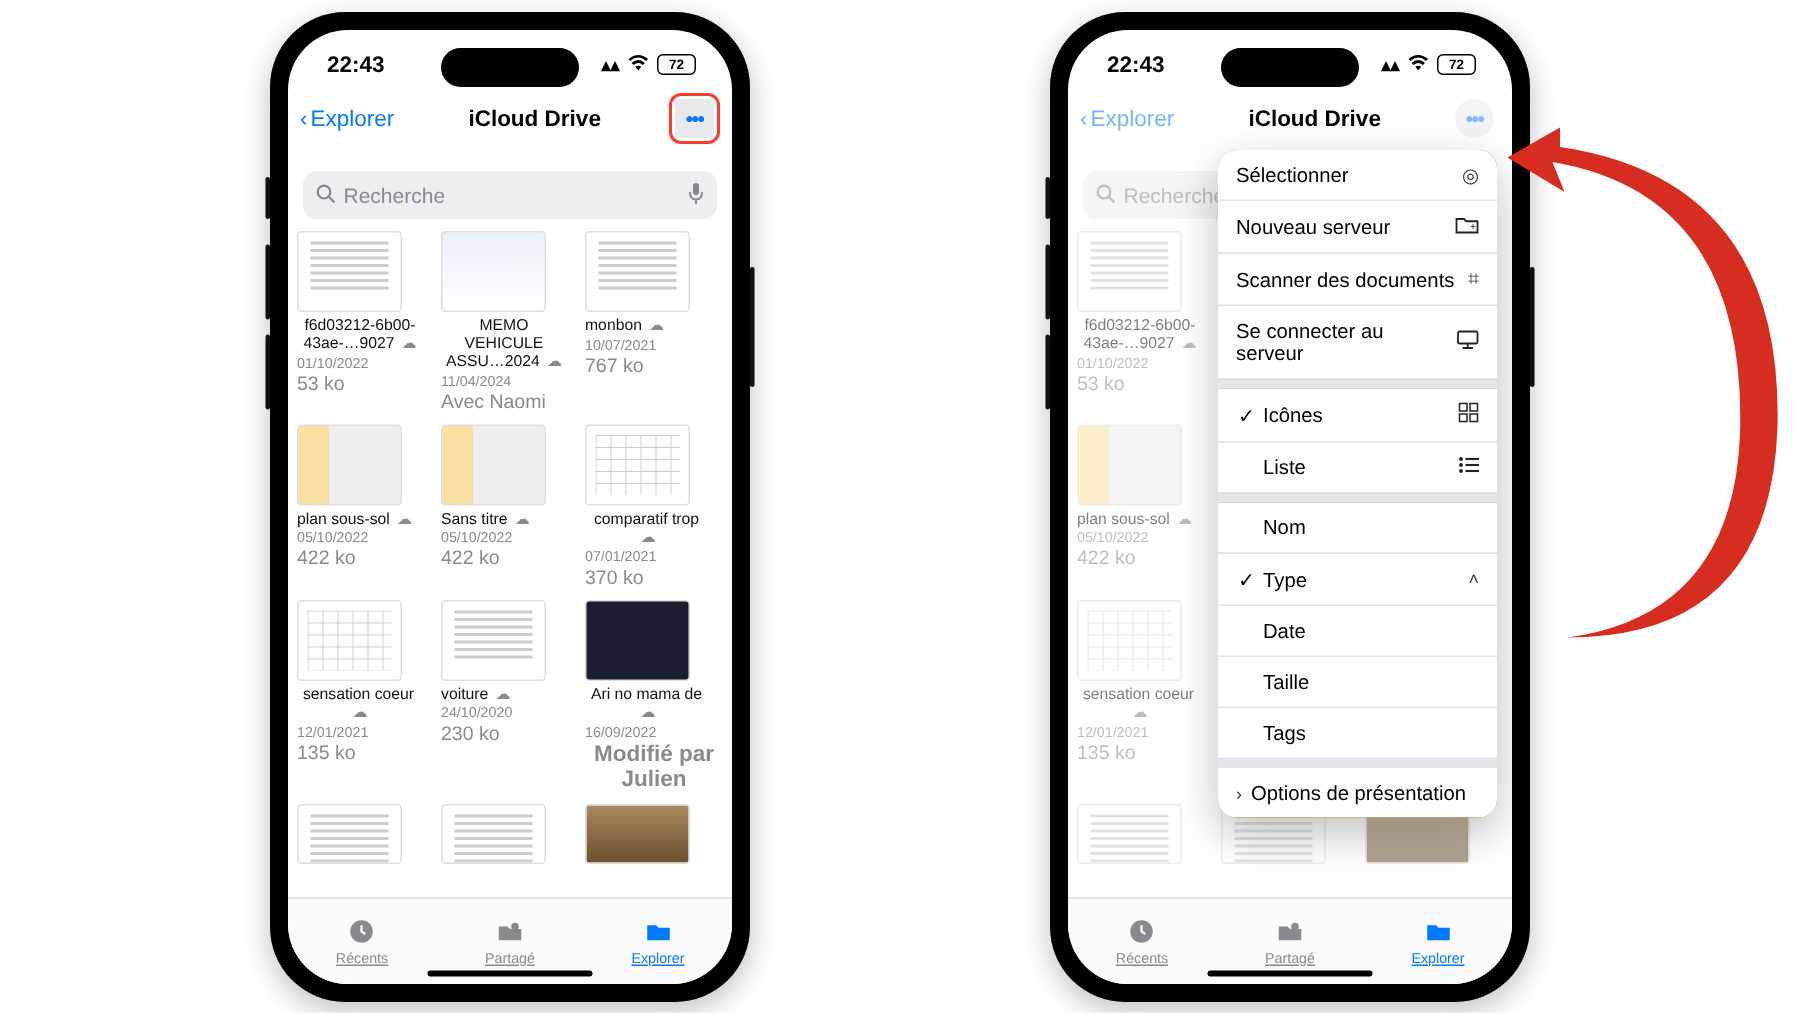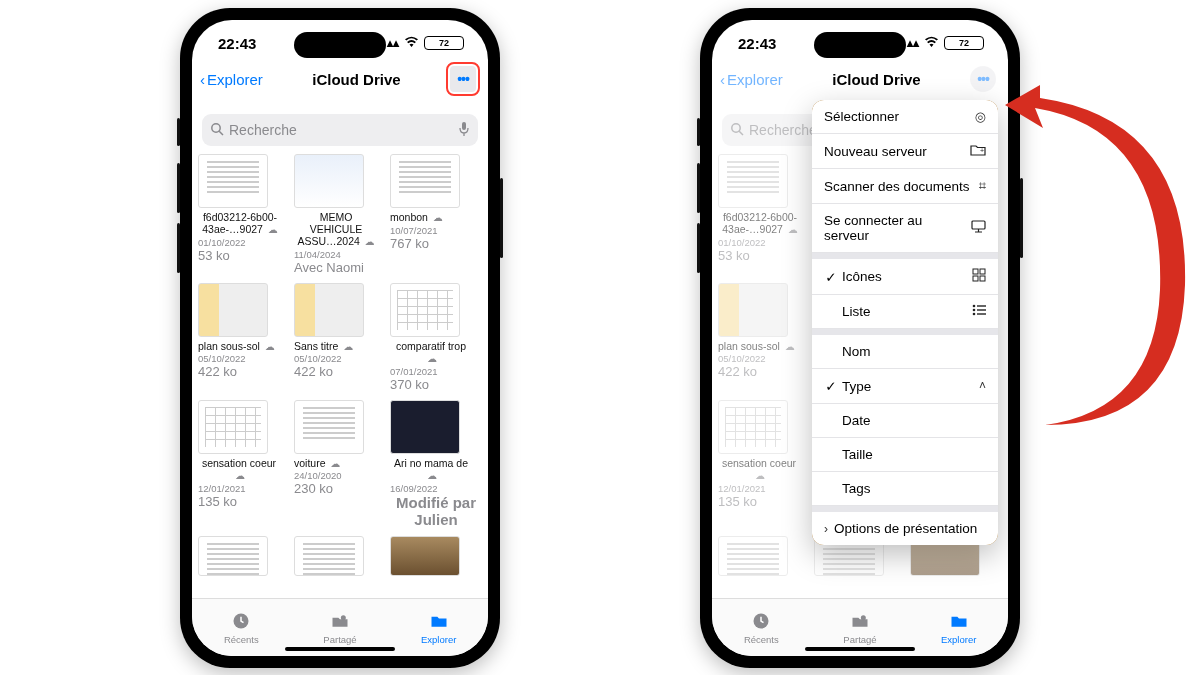--- a/index.html
+++ b/index.html
@@ -52,21 +52,21 @@
     align-items: center;
     justify-content: space-between;
     padding: 0 24px 0 26px;
     font-size: 15px;
     font-weight: 600;
     color: #000;
   }
   .status-icons { display:flex; gap:5px; align-items:center; font-size:12px; }
   .batt-box {
     display:inline-flex; align-items:center; justify-content:center;
-    width:40px; height:14px;
+    width:26px; height:14px;
     border:1.5px solid #000; border-radius:4px;
     font-size:9px; font-weight:700;
   }
   .nav-bar {
     display:flex; align-items:center; justify-content:space-between;
     padding: 0 12px 6px 8px;
     height: 32px;
   }
   .back { color:#007aff; font-size:15px; display:flex; align-items:center; gap:2px; }
   .title { font-size:15px; font-weight:600; color:#000; }
@@ -137,21 +137,21 @@
   .fsize { font-size:13px; color:#8a8a8e; }
   .fextra { font-size:15px; color:#8a8a8e;font-weight:bold; }
   .tab-bar {
     height: 58px;
     border-top:1px solid #ddd;
     display:flex;
     background:#fafafa;
   }
   .tab {
     flex:1; display:flex; flex-direction:column; align-items:center; justify-content:center;
-    font-size:9.5px; color:#8a8a8e; gap:3px;
+    font-size:9.5px; color:#8a8a8e; gap:3px;text-decoration:underline;
   }
   .tab.active { color:#007aff; }
   .tab svg { width:22px; height:20px; }
   .home-ind {
     position:absolute; bottom:5px; left:50%; transform:translateX(-50%);
     width:110px; height:4px; background:#000; border-radius:3px;
   }
   
   .dropdown {
     position:absolute;

